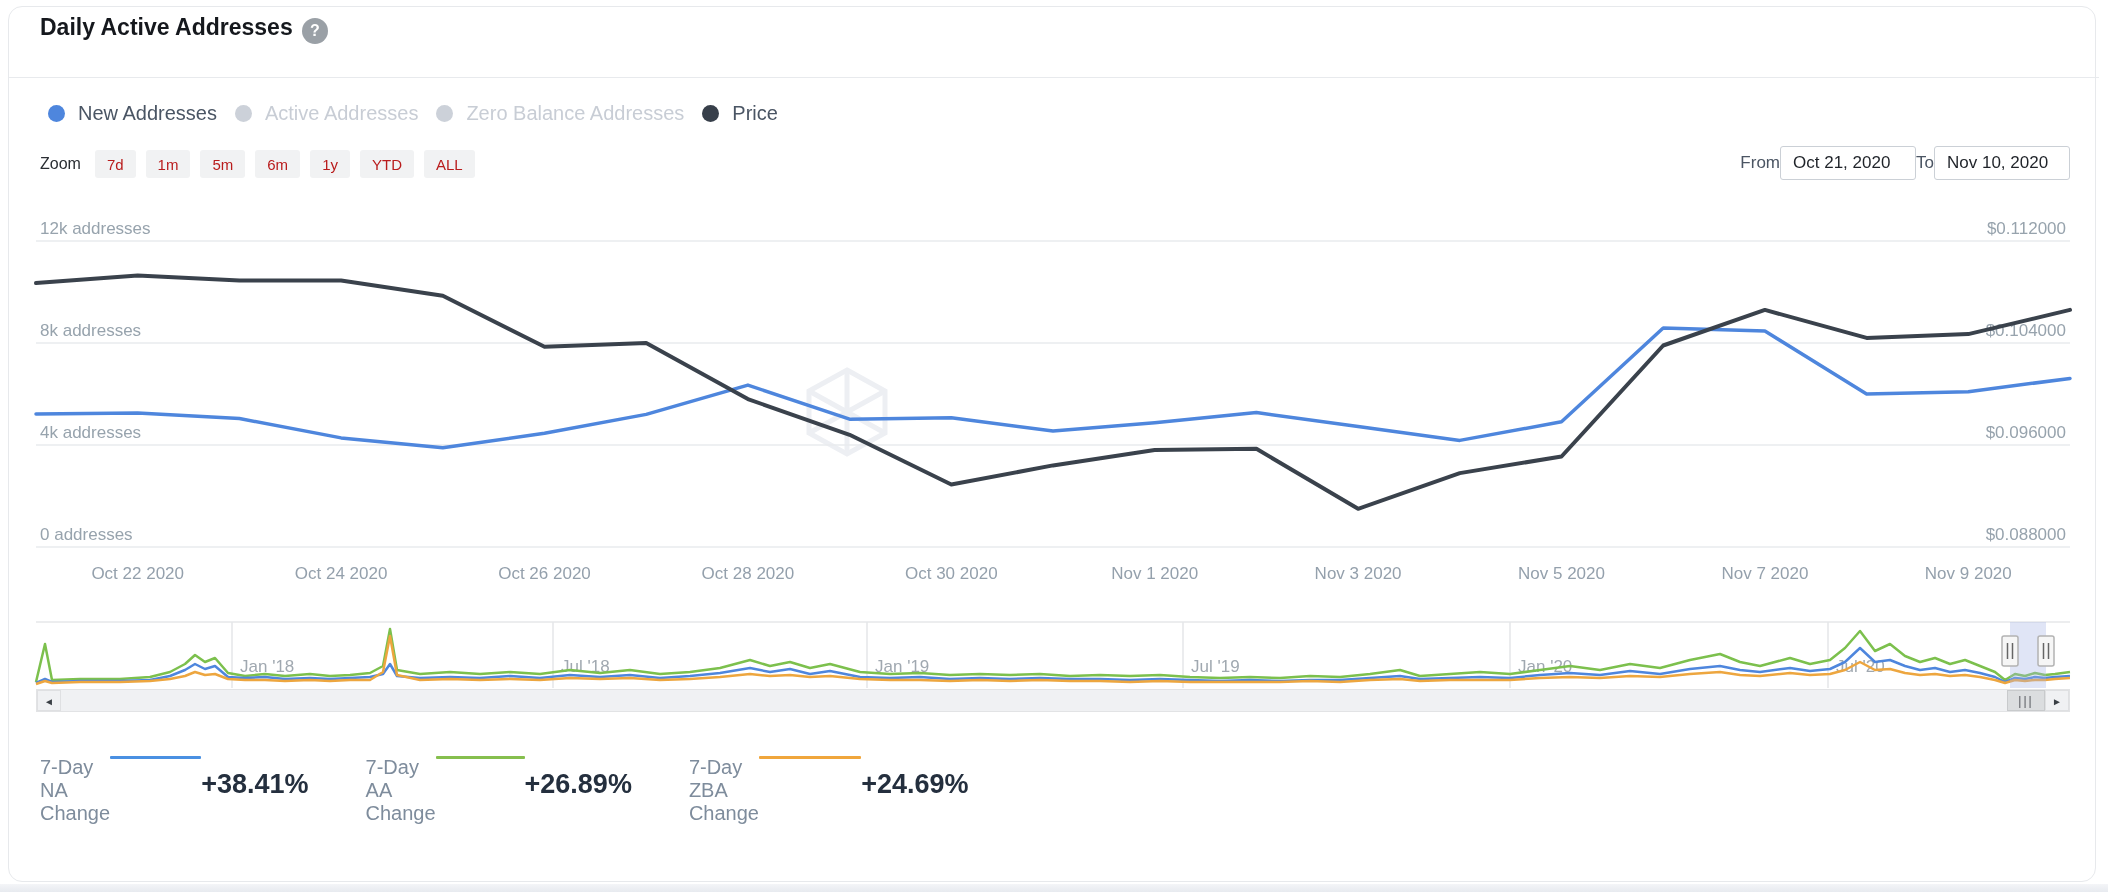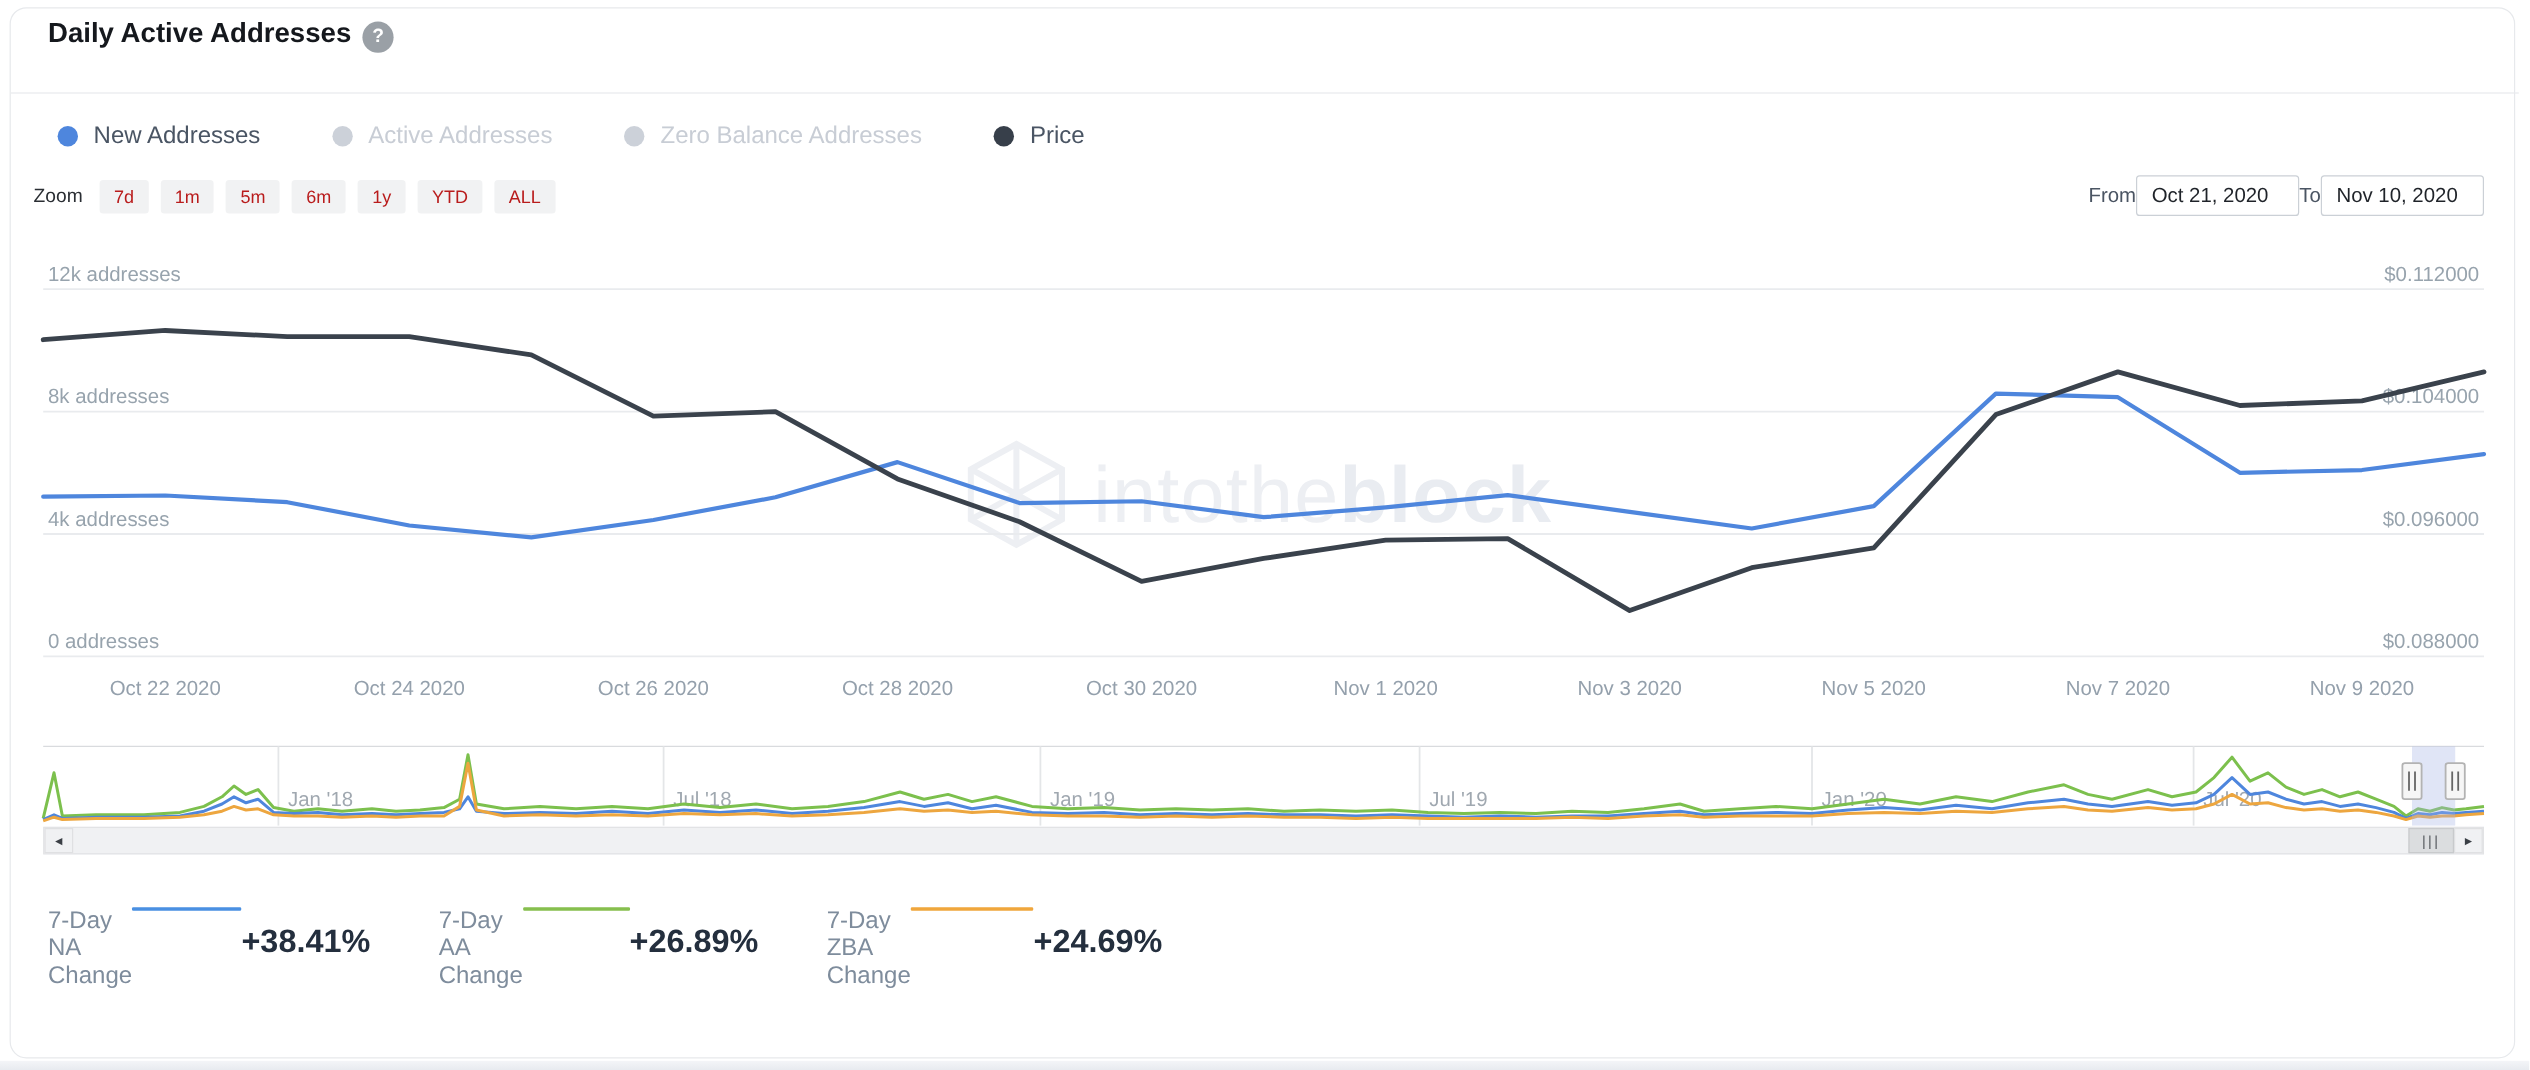--- a/index.html
+++ b/index.html
@@ -8,27 +8,27 @@
   .card{position:absolute;left:8px;top:6px;width:2088px;height:876px;background:#fff;
         border:1.5px solid #e7e9ec;border-radius:14px;box-sizing:border-box;z-index:0;}
   .bottom-strip{position:absolute;left:0;top:884px;width:2108px;height:8px;
         background:linear-gradient(#f4f5f8,#e7eaef);z-index:0;}
   .page-title{position:absolute;left:40px;top:14px;font-size:23px;font-weight:bold;color:#15181d;z-index:3;}
   .help-icon{position:absolute;left:302px;top:18px;width:26px;height:26px;border-radius:50%;
         background:#9aa0a6;color:#fff;font-size:16px;font-weight:bold;text-align:center;
         line-height:26px;z-index:3;cursor:pointer;}
   .divider{position:absolute;left:9px;top:77px;width:2090px;height:1px;background:#e8eaed;z-index:1;}
 
-  .legend{position:absolute;left:48px;top:102px;display:flex;align-items:center;gap:60px;z-index:3;}
+  .legend{position:absolute;left:48px;top:102px;display:flex;align-items:center;gap:18px;z-index:3;}
   .legend-item{display:flex;align-items:center;gap:13px;cursor:pointer;}
   .legend-dot{width:17px;height:17px;border-radius:50%;}
   .legend-label{font-size:20px;color:#4a5564;}
   .legend-item.inactive .legend-label{color:#c8cdd5;}
 
-  .zoom-row{position:absolute;left:28px;top:150px;display:flex;align-items:center;gap:10px;z-index:3;}
+  .zoom-row{position:absolute;left:40px;top:150px;display:flex;align-items:center;gap:10px;z-index:3;}
   .zoom-label{font-size:16px;color:#2a2e33;margin-right:4px;}
   .zoom-btn{background:#f1f2f3;border:none;border-radius:3px;height:28px;padding:0 12px;
         font-size:15px;color:#b91c1c;font-family:inherit;cursor:pointer;}
   .range-row{position:absolute;top:146px;right:38px;display:flex;align-items:center;z-index:3;}
   .range-label{font-size:17px;color:#4b5563;}
   .range-input{width:122px;height:32px;border:1.5px solid #cbd0d6;border-radius:3px;
         font-size:17px;color:#1f2329;padding:0 0 0 12px;font-family:inherit;background:#fff;}
 
   .watermark{position:absolute;left:805px;top:366px;display:flex;align-items:center;gap:22px;
         z-index:1;user-select:none;}
@@ -105,21 +105,20 @@
     <input class="range-input" value="Nov 10, 2020" style="">
   </div>
 
   <div class="watermark">
     <svg width="84" height="92" viewBox="0 0 84 92">
       <g stroke="#edeff3" stroke-width="5" fill="none">
         <polygon points="42,4 80,25 80,67 42,88 4,67 4,25"></polygon>
         <path d="M42,4 L42,88 M4,25 L80,67 M80,25 L4,67 M4,25 L42,46 L80,25 M42,46 L42,88"></path>
       </g>
     </svg>
-    <span class="wm-text"><span class="wm-light">intothe</span><span class="wm-bold">block</span></span>
   </div>
 
   <svg id="chart-svg" width="2108" height="892">
       <line x1="36" y1="241.0" x2="2070" y2="241.0" stroke="#e9ebee" stroke-width="1.5"></line>
       <text x="40" y="234" font-size="17" fill="#97a3ad">12k addresses</text>
       <text x="2066" y="234" font-size="17" fill="#97a3ad" text-anchor="end">$0.112000</text>
       <line x1="36" y1="343.0" x2="2070" y2="343.0" stroke="#e9ebee" stroke-width="1.5"></line>
       <text x="40" y="336" font-size="17" fill="#97a3ad">8k addresses</text>
       <text x="2066" y="336" font-size="17" fill="#97a3ad" text-anchor="end">$0.104000</text>
       <line x1="36" y1="445.0" x2="2070" y2="445.0" stroke="#e9ebee" stroke-width="1.5"></line>

